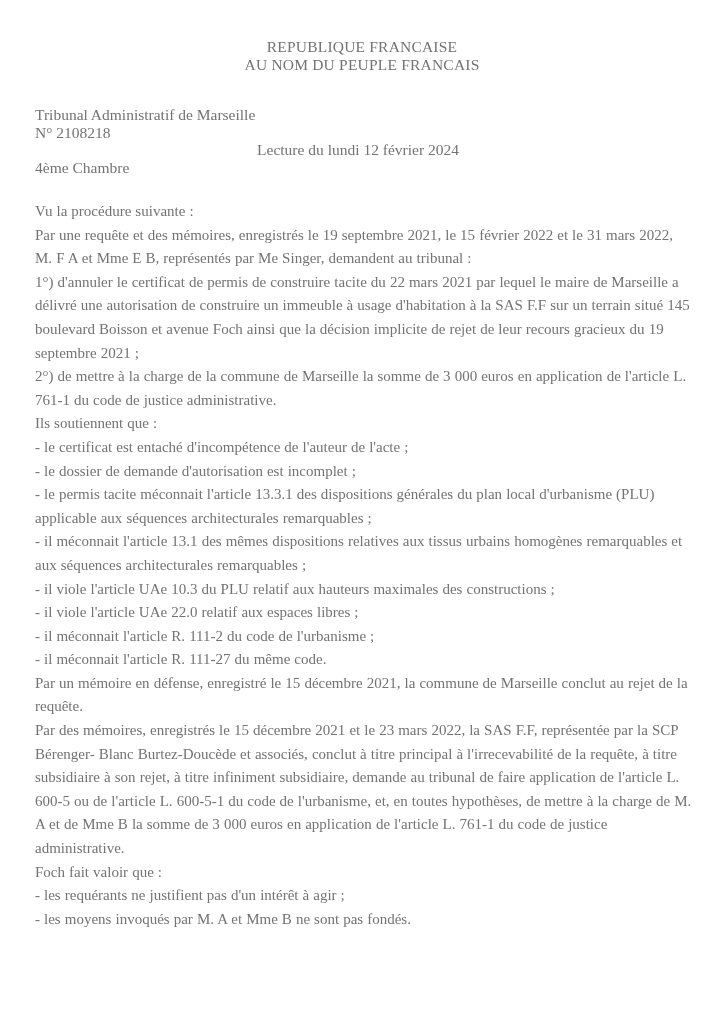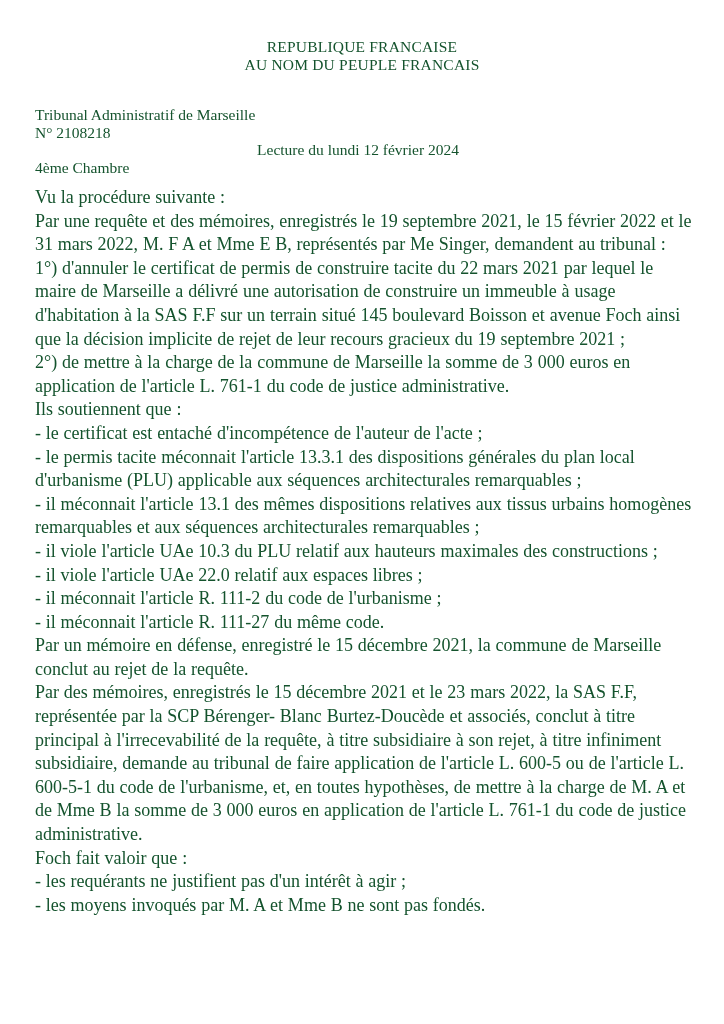--- a/index.html
+++ b/index.html
@@ -7,21 +7,21 @@
     padding: 0;
     background: #ffffff;
   }
   .page {
     position: relative;
     width: 724px;
     height: 1024px;
     background: #ffffff;
     overflow: hidden;
     font-family: "Liberation Serif", "DejaVu Serif", serif;
-    color: #14532d;
+    color: #737373;
     -webkit-font-smoothing: antialiased;
   }
   .doc-header {
     position: absolute;
     top: 38px;
     left: 0;
     right: 0;
     text-align: center;
     font-size: 15.5px;
     line-height: 18px;
@@ -34,24 +34,24 @@
     right: 30px;
     font-size: 15.5px;
     line-height: 17.5px;
   }
   .meta .lecture {
     text-align: center;
     padding-right: 13px;
   }
   .body-text {
     position: absolute;
-    top: 186px;
+    top: 200px;
     left: 35px;
     width: 659px;
-    font-size: 18px;
+    font-size: 15px;
     line-height: 23.6px;
   }
   .body-text p {
     margin: 0;
     padding: 0;
     text-align: left;
     word-spacing: 0.3px;
   }
 </style>
 </head>
@@ -71,20 +71,21 @@
     <div>4ème Chambre</div>
   </div>
 
   <div class="body-text">
       <p>Vu la procédure suivante :</p>
       <p>Par une requête et des mémoires, enregistrés le 19 septembre 2021, le 15 février 2022 et le 31 mars 2022, M. F A et Mme E B, représentés par Me Singer, demandent au tribunal :</p>
       <p>1°) d'annuler le certificat de permis de construire tacite du 22 mars 2021 par lequel le maire de Marseille a délivré une autorisation de construire un immeuble à usage d'habitation à la SAS F.F sur un terrain situé 145 boulevard Boisson et avenue Foch ainsi que la décision implicite de rejet de leur recours gracieux du 19 septembre 2021 ;</p>
       <p>2°) de mettre à la charge de la commune de Marseille la somme de 3 000 euros en application de l'article L. 761-1 du code de justice administrative.</p>
       <p>Ils soutiennent que :</p>
       <p>- le certificat est entaché d'incompétence de l'auteur de l'acte ;</p>
+      <p>- le dossier de demande d'autorisation est incomplet ;</p>
       <p>- le permis tacite méconnait l'article 13.3.1 des dispositions générales du plan local d'urbanisme (PLU) applicable aux séquences architecturales remarquables ;</p>
       <p>- il méconnait l'article 13.1 des mêmes dispositions relatives aux tissus urbains homogènes remarquables et aux séquences architecturales remarquables ;</p>
       <p>- il viole l'article UAe 10.3 du PLU relatif aux hauteurs maximales des constructions ;</p>
       <p>- il viole l'article UAe 22.0 relatif aux espaces libres ;</p>
       <p>- il méconnait l'article R. 111-2 du code de l'urbanisme ;</p>
       <p>- il méconnait l'article R. 111-27 du même code.</p>
       <p>Par un mémoire en défense, enregistré le 15 décembre 2021, la commune de Marseille conclut au rejet de la requête.</p>
       <p>Par des mémoires, enregistrés le 15 décembre 2021 et le 23 mars 2022, la SAS F.F, représentée par la SCP Bérenger- Blanc Burtez-Doucède et associés, conclut à titre principal à l'irrecevabilité de la requête, à titre subsidiaire à son rejet, à titre infiniment subsidiaire, demande au tribunal de faire application de l'article L. 600-5 ou de l'article L. 600-5-1 du code de l'urbanisme, et, en toutes hypothèses, de mettre à la charge de M. A et de Mme B la somme de 3 000 euros en application de l'article L. 761-1 du code de justice administrative.</p>
       <p>Foch fait valoir que :</p>
       <p>- les requérants ne justifient pas d'un intérêt à agir ;</p>

